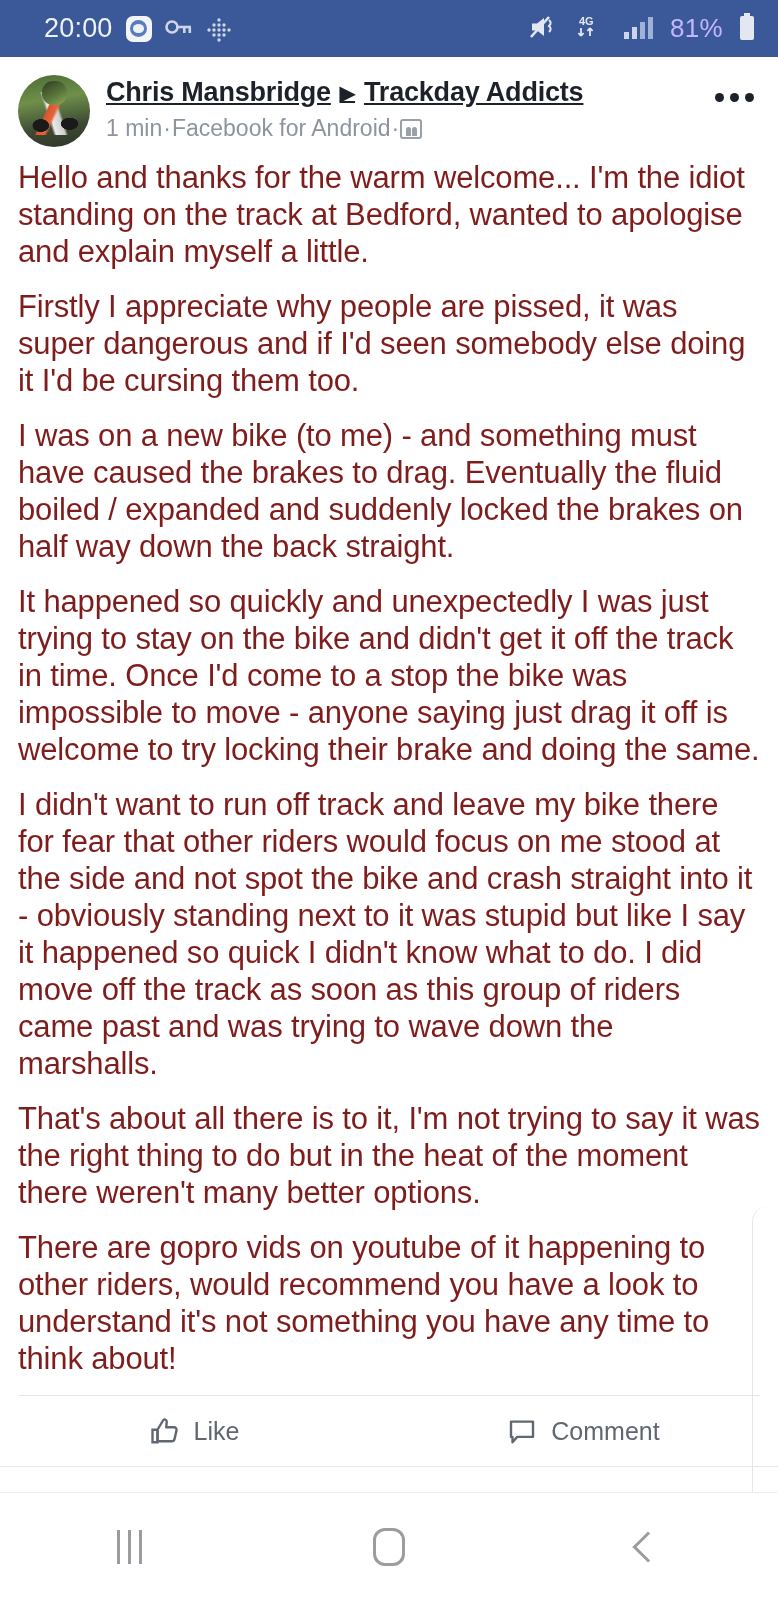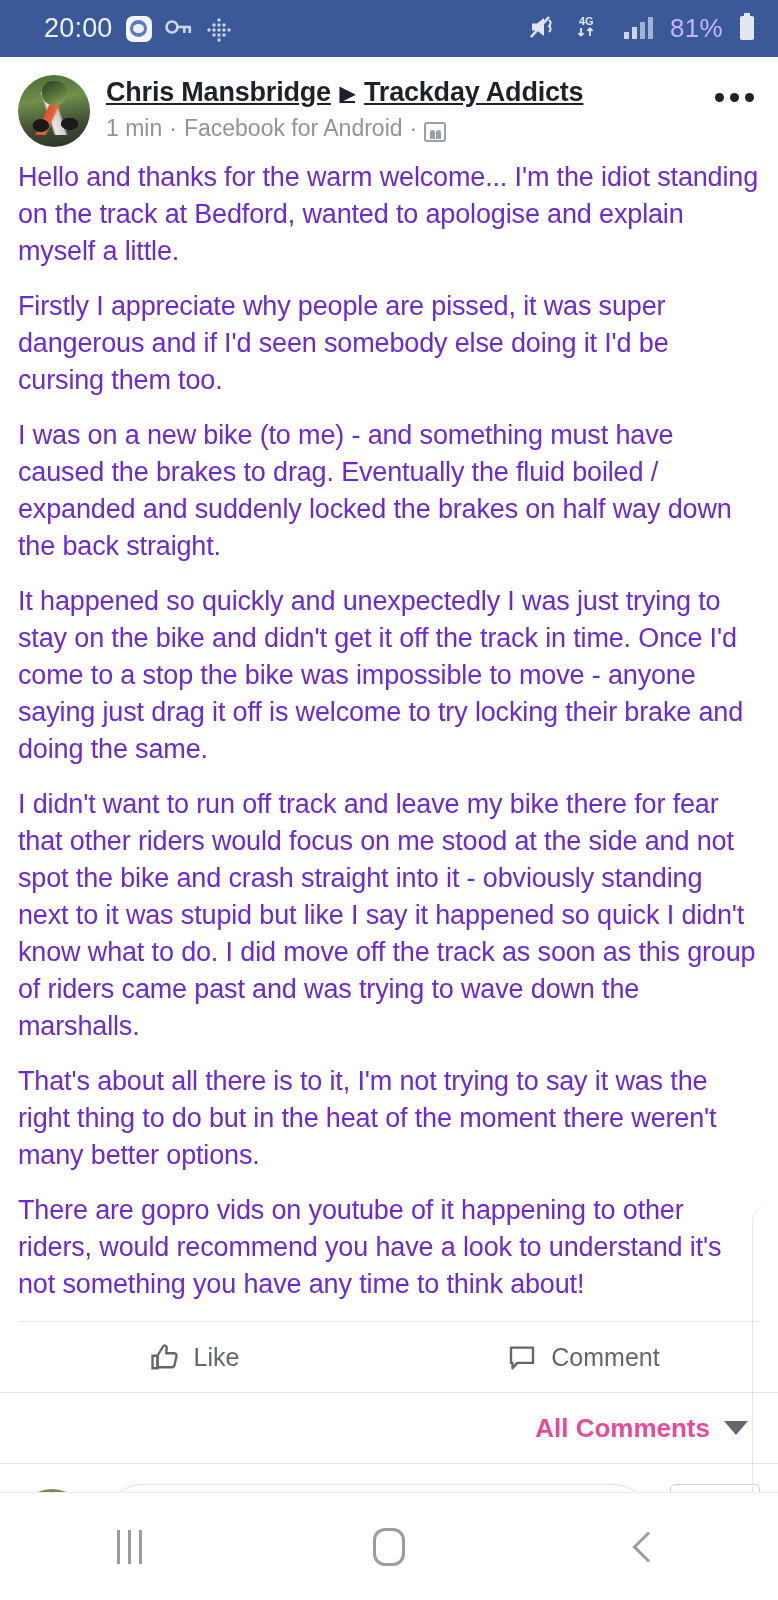--- a/index.html
+++ b/index.html
@@ -140,22 +140,22 @@
     align-items: center;
     gap: 9px;
     text-decoration: underline;
   }
   .title-caret { font-size: 20px; color: #1d2129; }
   .sub-line {
     margin-top: 7px;
     font-size: 23px;
     color: #8d949e;
     display: flex;
-    align-items: flex-end;
-    gap: 7px;
+    align-items: center;
+    gap: 1px;
     white-space: nowrap;
   }
   .privacy-icon {
     width: 22px; height: 20px;
     border: 2px solid #9aa0a8;
     border-radius: 3px;
     display: inline-flex;
     align-items: flex-end;
     justify-content: center;
     gap: 1px;
@@ -177,23 +177,23 @@
   .kebab i {
     width: 9px; height: 9px;
     border-radius: 50%;
     background: #1d2129;
     display: block;
   }
 
   
   .post-body { padding: 6px 18px 0 18px; }
   .post-body p {
-    font-size: 27px;
+    font-size: 31px;
     line-height: 37px;
-    color: #6d28d9;
+    color: #7f1d1d;
     margin-bottom: 18px;
     letter-spacing: -0.15px;
   }
   .post-body p:last-child { margin-bottom: 0; }
 
   
   .divider {
     height: 1px;
     background: #e4e6eb;
     margin: 18px 18px 0 18px;

